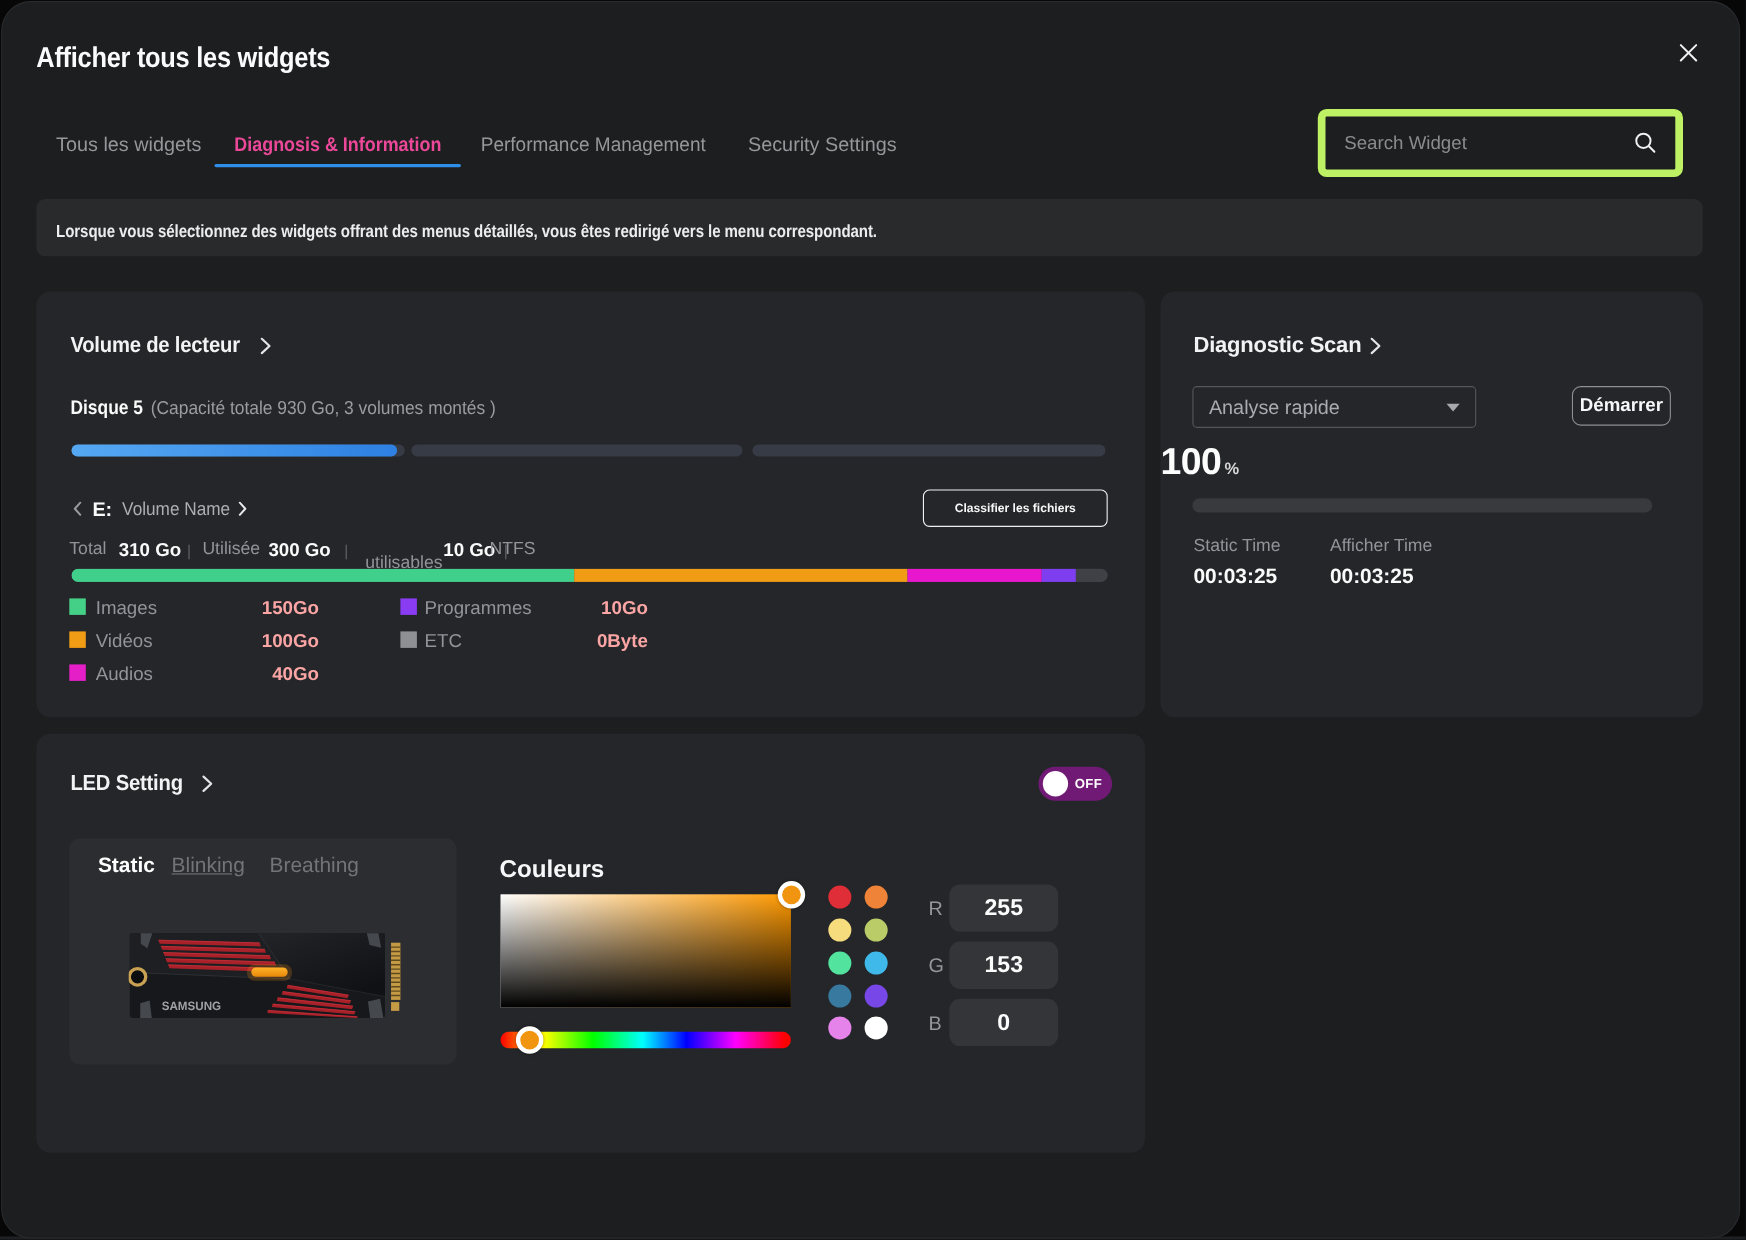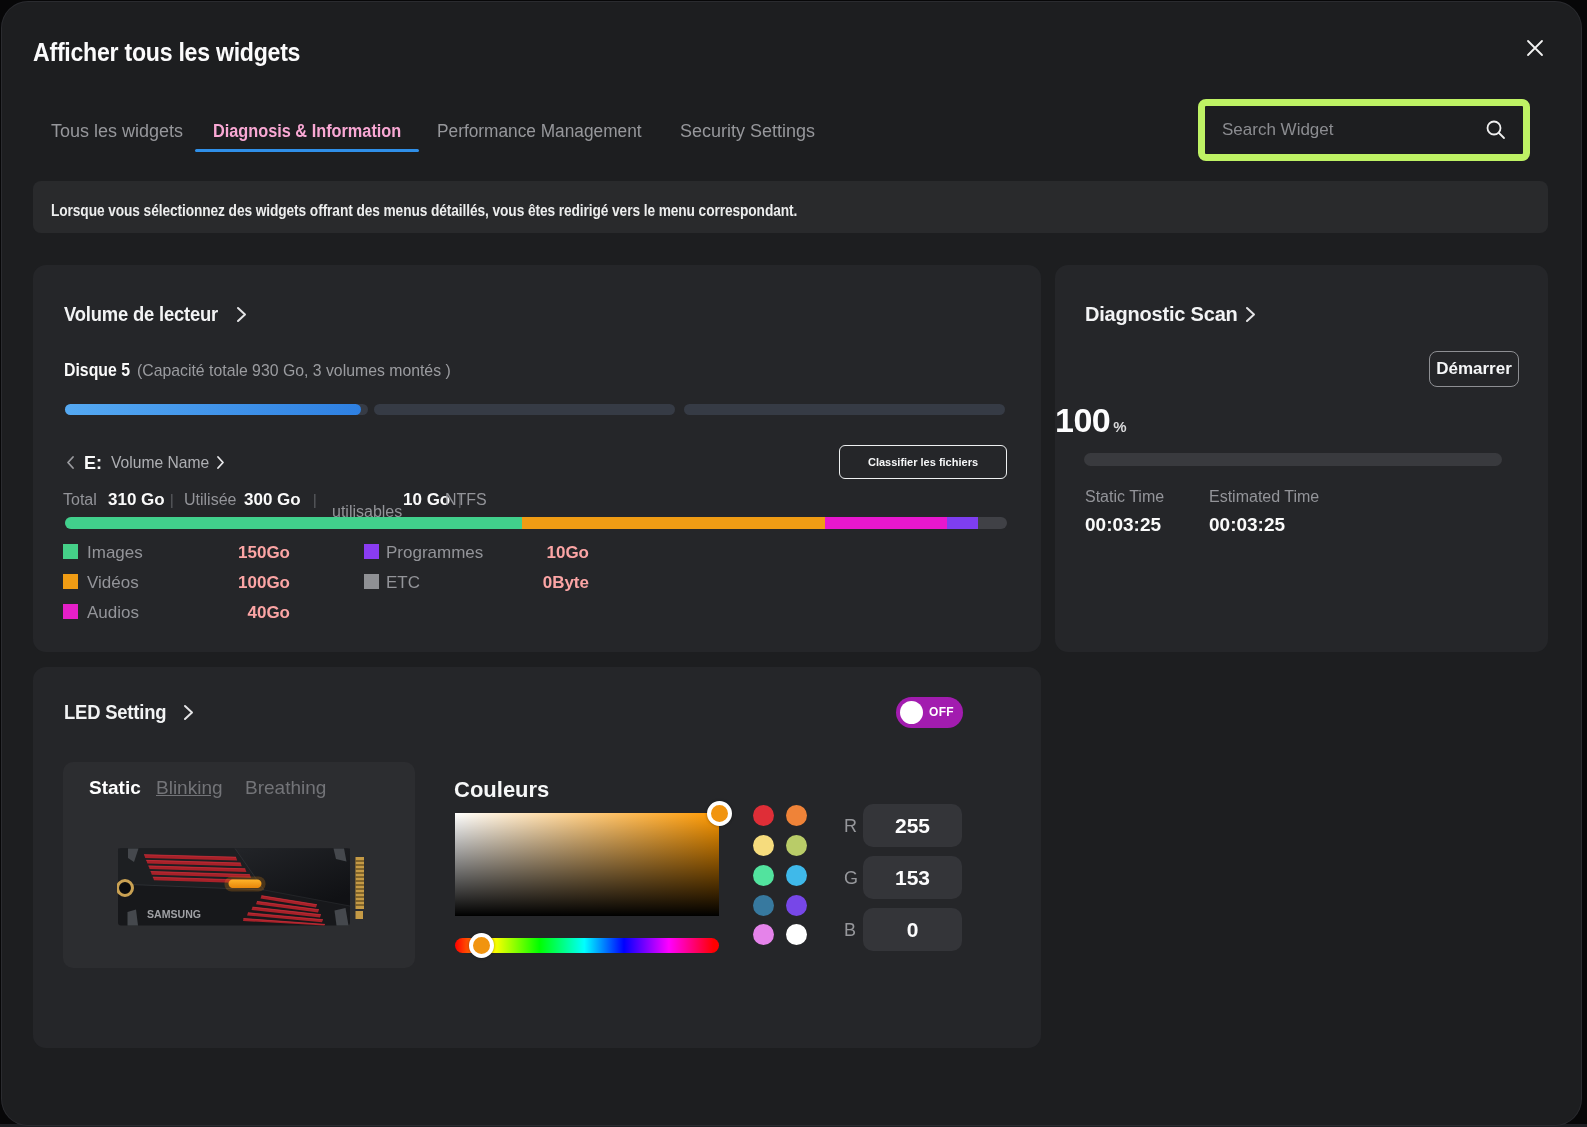--- a/index.html
+++ b/index.html
@@ -8,21 +8,21 @@
   .cond{display:inline-block;transform-origin:0 50%;white-space:nowrap;}
   .modal{position:absolute;left:2px;top:2px;width:1579px;height:1123px;background:#1d1e20;border-radius:26px;box-shadow:0 0 0 1px #2a2b2f;}
   .card{position:absolute;background:#252629;border-radius:13px;}
   .ttl{font-weight:700;color:#f2f3f4;font-size:20px;line-height:20px;letter-spacing:-0.2px;}
   .gry{color:#95969a;}
   .bld{font-weight:700;color:#fafafa;}
   .chev{position:absolute;}
   
   .h-title{left:31px;top:37px;font-size:26px;line-height:26px;font-weight:700;color:#fbfbfc;letter-spacing:-0.3px;}
   .tab{top:120px;font-size:18px;line-height:18px;color:#96979b;}
-  .tab.active{color:#f9a8d4;font-weight:700;}
+  .tab.active{color:#ec4899;font-weight:700;}
   .tab-underline{left:193px;top:147px;width:224px;height:3px;background:#2f8fe8;border-radius:2px;}
   .search{left:1196px;top:97px;width:318px;height:48px;border:7px solid #bef264;border-radius:8px;}
   .search .ph{position:absolute;left:17px;top:15px;font-size:17px;line-height:18px;color:#8b8c90;}
   .banner{left:31px;top:179px;width:1515px;height:52px;background:#292a2c;border-radius:8px;}
   .banner .tx{position:absolute;left:18px;top:21px;font-size:16px;line-height:17px;font-weight:700;color:#eceded;letter-spacing:-0.1px;}
   
   .c-vol{left:31px;top:263px;width:1008px;height:387px;}
   .c-diag{left:1053px;top:263px;width:493px;height:387px;}
   .c-led{left:31px;top:665px;width:1008px;height:381px;}
   .bar-track{position:absolute;top:139px;height:11px;background:#363b45;border-radius:6px;}
@@ -33,21 +33,21 @@
   .leg-lb{position:absolute;font-size:17px;line-height:17px;color:#939499;}
   .leg-vl{position:absolute;font-size:17px;line-height:17px;font-weight:700;color:#fca5a5;text-align:right;}
   .sep{color:#5f6064;font-weight:400;}
   .btn{position:absolute;border:1.5px solid #eef0f1;border-radius:6px;color:#f6f7f8;font-weight:700;text-align:center;}
   
   .dd{position:absolute;left:29px;top:86px;width:256px;height:36px;border:1px solid #55565a;border-radius:4px;}
   .dd .tx{position:absolute;left:14px;top:9px;font-size:18px;line-height:18px;color:#aaabb0;}
   .dd .caret{position:absolute;right:14px;top:15px;width:0;height:0;border-left:6px solid transparent;border-right:6px solid transparent;border-top:7px solid #a7a8ac;}
   .prog{position:absolute;left:29px;top:188px;width:418px;height:13px;border-radius:7px;background:#393a3e;}
   
-  .toggle{position:absolute;left:863px;top:30px;width:67px;height:31px;border-radius:16px;background:#a21caf;}
+  .toggle{position:absolute;left:911px;top:30px;width:67px;height:31px;border-radius:16px;background:#701a75;}
   .toggle .knob{position:absolute;left:4px;top:4px;width:23px;height:23px;border-radius:50%;background:#fff;}
   .toggle .lb{position:absolute;left:33px;top:9px;font-size:12px;line-height:13px;font-weight:700;color:#fff;letter-spacing:0.3px;}
   .panel{position:absolute;left:30px;top:95px;width:352px;height:206px;background:#2c2d30;border-radius:10px;}
   .ptab{position:absolute;top:16px;font-size:19px;line-height:19px;color:#737478;}
   .ptab.active{color:#fff;font-weight:700;}
   .grad{position:absolute;left:422px;top:146px;width:264px;height:103px;background:linear-gradient(to bottom,rgba(0,0,0,0) 0%,#000 100%),linear-gradient(to right,#fff 0%,#ff9900 100%);}
   .hue{position:absolute;left:422px;top:271px;width:264px;height:15px;border-radius:8px;background:linear-gradient(90deg,#f00 0%,#ff0 15%,#0f0 32%,#0ff 49%,#00f 64%,#f0f 81%,#f00 98%);}
   .hdl{position:absolute;width:17px;height:17px;border-radius:50%;background:#f1940f;border:4px solid #fff;box-shadow:0 0 3px rgba(0,0,0,.4);}
   .sw{position:absolute;width:21px;height:21px;border-radius:50%;}
   .rgb-lb{position:absolute;font-size:18px;line-height:18px;color:#96979b;}
@@ -143,28 +143,32 @@
     <div class="leg-lb" style="left:353px;top:309px;">ETC</div>
     <div class="leg-vl" style="left:440px;top:309px;width:116px;">0Byte</div>
   </div>
 
   <div class="card c-diag">
     <div class="abs ttl" style="left:30px;top:39px;">Diagnostic Scan</div>
     <svg class="chev" style="left:190px;top:41px;" width="11" height="17" viewBox="0 0 11 17">
         <polyline points="2,2 9,8.5 2,15" stroke="#e4e4e6" stroke-width="2" fill="none" stroke-linecap="round" stroke-linejoin="round"></polyline>
       </svg>
 
+    <div class="dd">
+        <div class="tx">Analyse rapide</div>
+        <div class="caret"></div>
+      </div>
     <div class="btn" style="left:374px;top:86px;width:88px;height:34px;font-size:17px;line-height:34px;border-radius:8px;border-width:1px;border-color:#8e8f93;">Démarrer</div>
 
     <div class="abs" style="left:0px;top:138px;width:463px;"><span style="font-size:34px;line-height:34px;font-weight:700;color:#fdfdfe;letter-spacing:-0.5px;">100</span><span style="font-size:15px;font-weight:700;color:#d8d8da;"> %</span></div>
 
     <div class="prog"></div>
 
     <div class="abs" style="left:30px;top:223px;font-size:16px;line-height:17px;color:#939499;">Static Time</div>
-    <div class="abs" style="left:154px;top:223px;font-size:16px;line-height:17px;color:#939499;">Estimated Time</div>
+    <div class="abs" style="left:154px;top:223px;font-size:16px;line-height:17px;color:#939499;">Afficher Time</div>
     <div class="abs bld" style="left:30px;top:250px;font-size:19px;line-height:20px;">00:03:25</div>
     <div class="abs bld" style="left:154px;top:250px;font-size:19px;line-height:20px;">00:03:25</div>
   </div>
 
   <div class="card c-led">
     <div class="abs ttl" style="left:31px;top:35px;"><span class="cond" style="transform:scaleX(.92);">LED Setting</span></div>
     <svg class="chev" style="left:150px;top:37px;" width="11" height="17" viewBox="0 0 11 17">
         <polyline points="2,2 9,8.5 2,15" stroke="#e4e4e6" stroke-width="2" fill="none" stroke-linecap="round" stroke-linejoin="round"></polyline>
       </svg>
 

